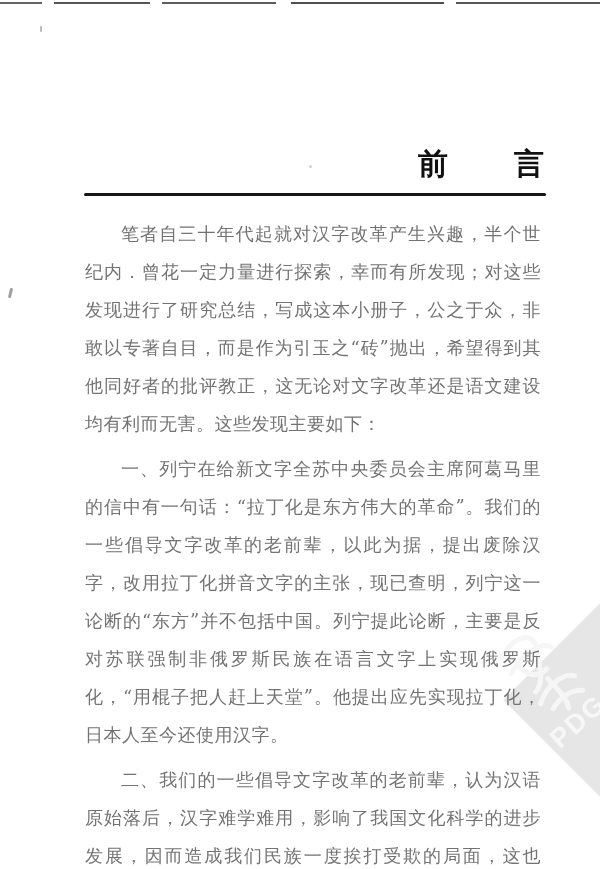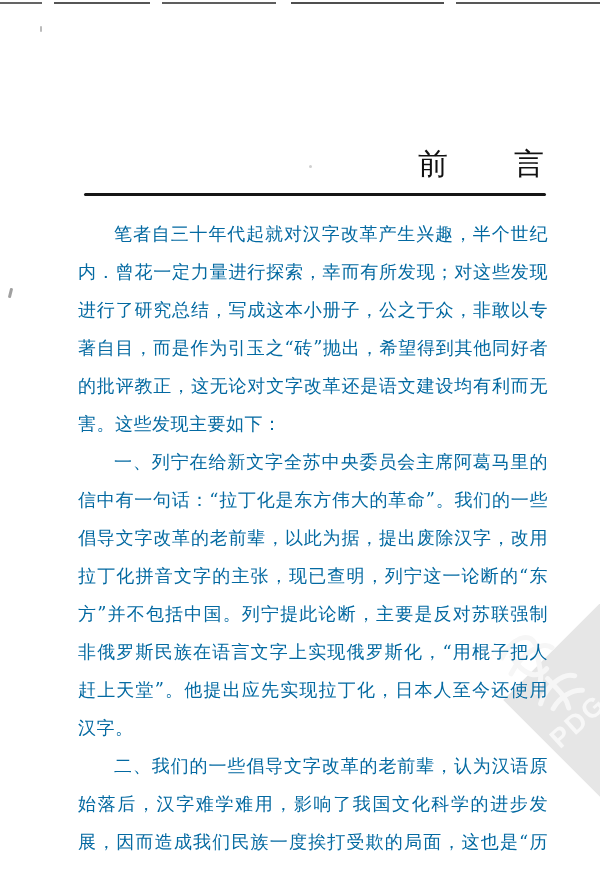--- a/index.html
+++ b/index.html
@@ -65,40 +65,40 @@
     left: 78px; top: 146px;
     width: 470px;
     z-index: 1;
     color: #161616;
   }
   .title-row {
     text-align: right;
     padding-right: 2px;
     font-size: 30px;
     line-height: 36px;
-    font-weight: normal;
+    font-weight: bold;
     letter-spacing: 2px;
     white-space: pre;
     color: #111;
   }
   .title-rule {
     margin: 11px 0 0 6px;
     width: 462px; height: 3px;
     background: #161616;
     border-radius: 2px;
   }
   .body { margin-top: 19px; }
   .body p {
-    margin: 0;
+    margin: 7px;
     text-indent: 2em;
     font-size: 18px;
     line-height: 38px;
     letter-spacing: 0.5px;
     text-align: justify;
-    color: #0369a1;
+    color: #737373;
   }
 </style>
 </head>
 <body>
 
 <div class="page">
 
   <div class="scan-topline"></div>
   <div class="speck speck-a"></div>
   <div class="speck speck-b"></div>

